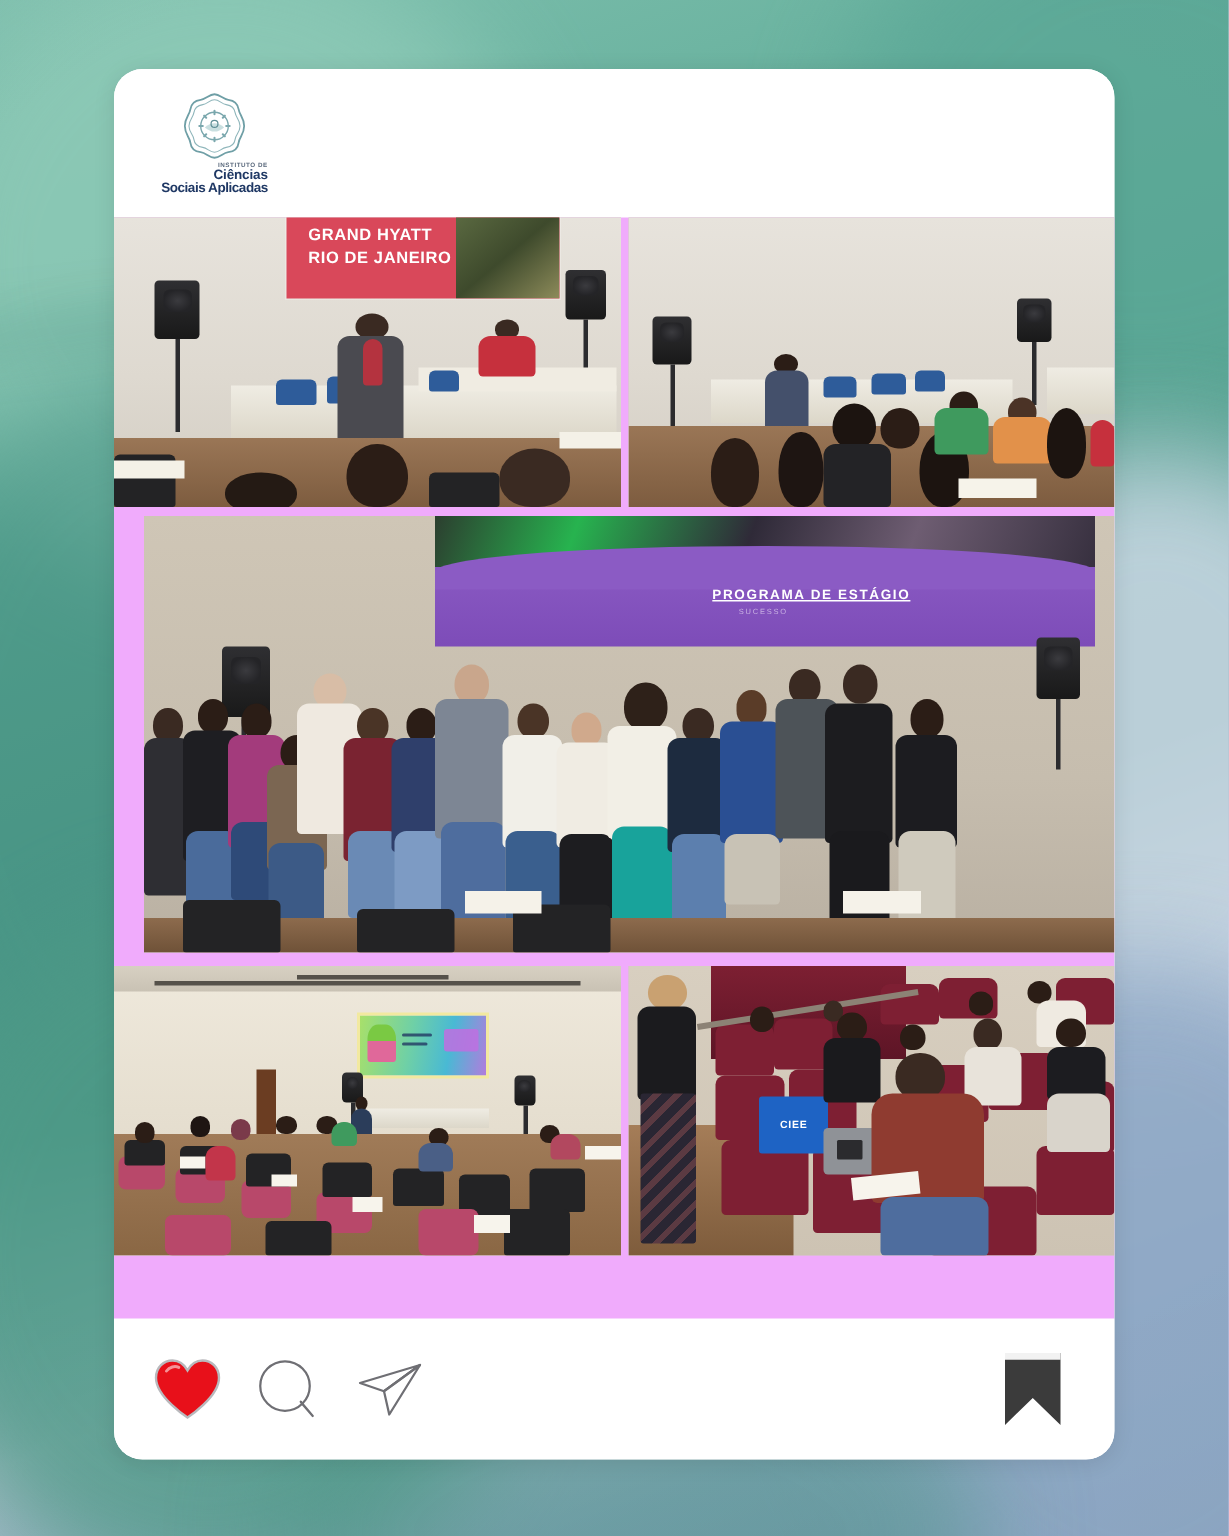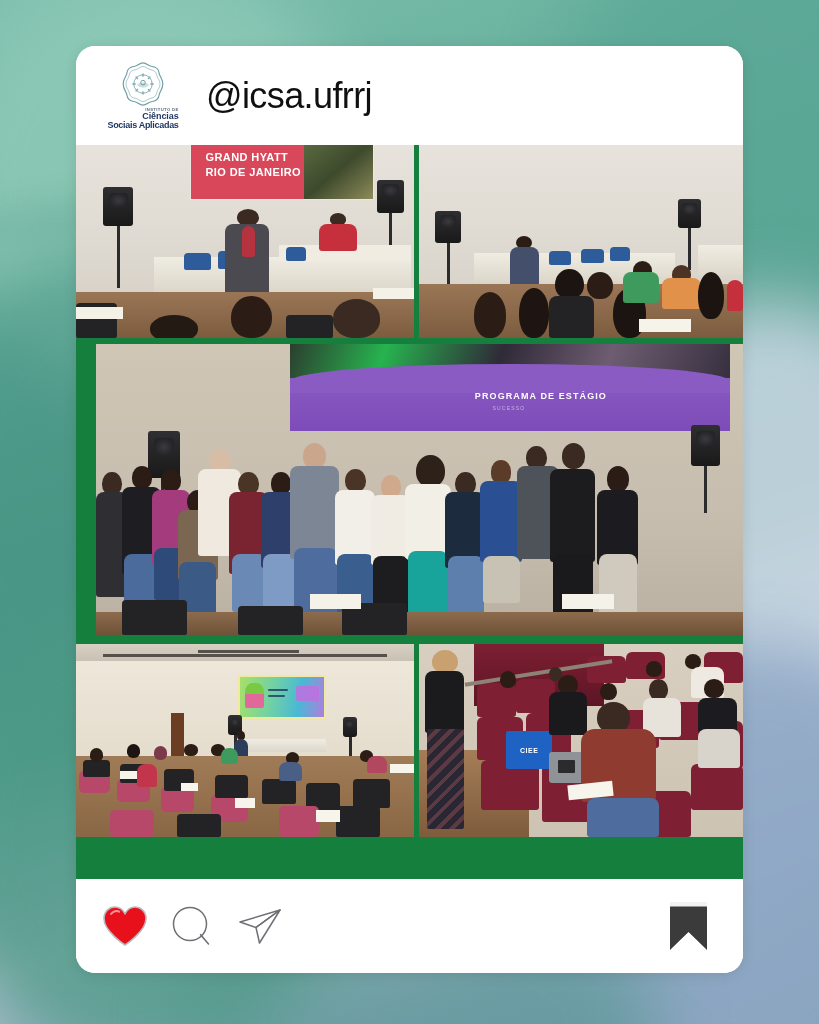--- a/index.html
+++ b/index.html
@@ -73,21 +73,21 @@
     font-size: 36px;
     color: #101010;
     letter-spacing: -.6px;
     font-weight: 400;
   }
 
   
   #media-collage {
     flex: 1 1 auto;
     position: relative;
-    background: #15803d;
+    background: #f0abfc;
   }
   .photo {
     position: absolute;
     overflow: hidden;
     background: #cfcabf;
   }
   .photo .scene { position: absolute; inset: 0; }
 
   
   .wall       { position: absolute; inset: 0; background: linear-gradient(180deg,#e7e3dc 0%,#ded9d0 55%,#d2ccc2 100%); }
@@ -160,21 +160,21 @@
   .slide-prog .sp-photo {
     position: absolute; left: 0; top: 0; width: 100%; height: 44%;
     background: linear-gradient(110deg,#2c3a2e 0%,#27b34f 22%,#2f2a38 48%,#6e5d72 72%,#37303f 100%);
   }
   .slide-prog .sp-wave {
     position: absolute; left: 0; top: 30%; width: 100%; height: 30%;
     background: #8b5bc4; border-radius: 50% 50% 0 0 / 60% 60% 0 0;
   }
   .slide-prog .sp-title {
     position: absolute; left: 42%; top: 58%;
-    color: #fff; font-size: 9px; font-weight: 800; letter-spacing: 1.1px;
+    color: #fff; font-size: 9px; font-weight: 800; letter-spacing: 1.1px; text-decoration: underline;
   }
   .slide-prog .sp-sub {
     position: absolute; left: 46%; top: 73%;
     color: #d9c6ec; font-size: 5px; letter-spacing: 1.2px; opacity: .8;
   }
   .slide-mini {
     background: linear-gradient(100deg,#a8e06a 0%,#6fd0a6 40%,#49b9d4 70%,#b07ddd 100%);
     border: 2px solid #f2e9a0;
   }
   .slide-mini .sm-a { position:absolute; left:6%; top:16%; width:22%; height:62%;
@@ -247,21 +247,20 @@
         </g>
         <path d="M36 52 Q50 40 64 52 Q50 64 36 52 Z" fill="#9cc4c7" opacity=".55"></path>
         <circle cx="50" cy="47" r="5" fill="none" stroke="#5f8f96" stroke-width="1.8"></circle>
       </svg>
       <span class="avatar-caption">
         <span class="ac-small">INSTITUTO DE</span>
         <span class="ac-1">Ciências</span>
         <span class="ac-2">Sociais Aplicadas</span>
       </span>
     </div>
-    <div id="account-handle">@icsa.ufrrj</div>
   </div>
 
   <div id="media-collage">
 
     <div class="photo" id="photo-top-left">
       <div class="scene">
         <div class="wall"></div>
         <div class="screen slide-hyatt" style="left:34%;top:-2%;width:54%;height:30%;">
           <div class="slide-img"></div>
           <div class="slide-text">GRAND HYATT RIO DE JANEIRO</div>

